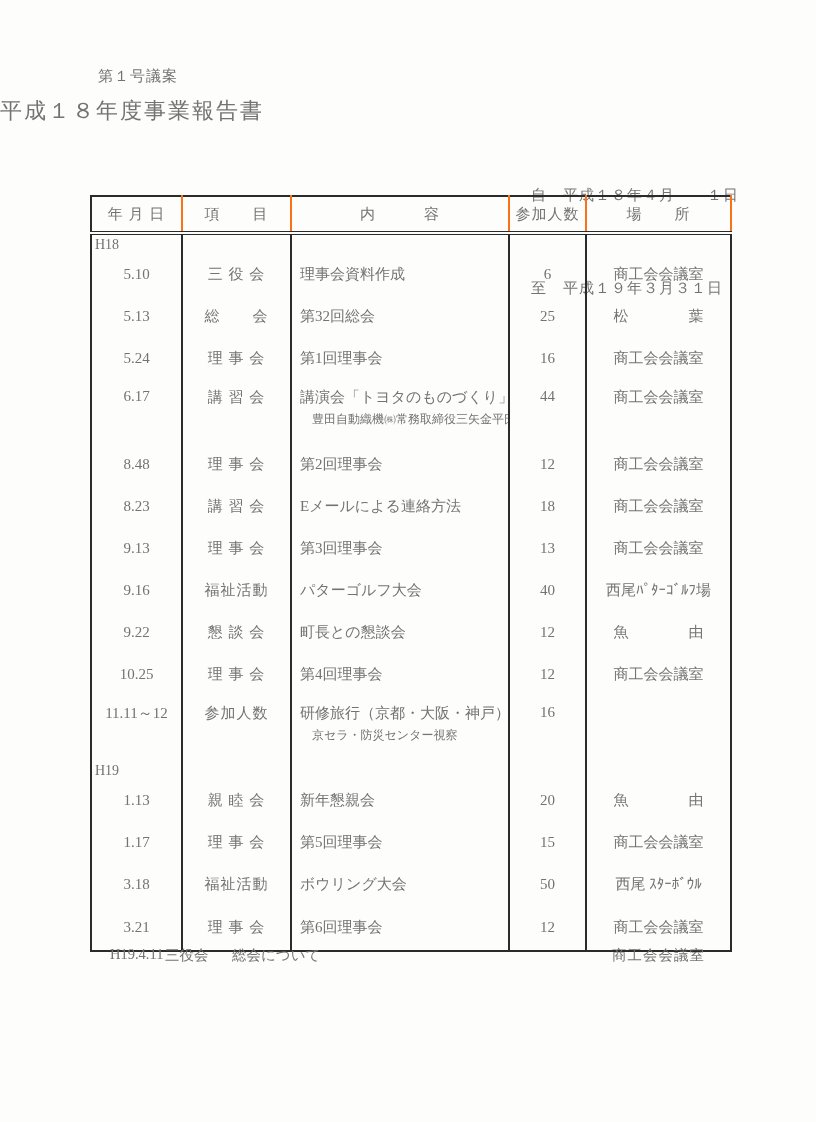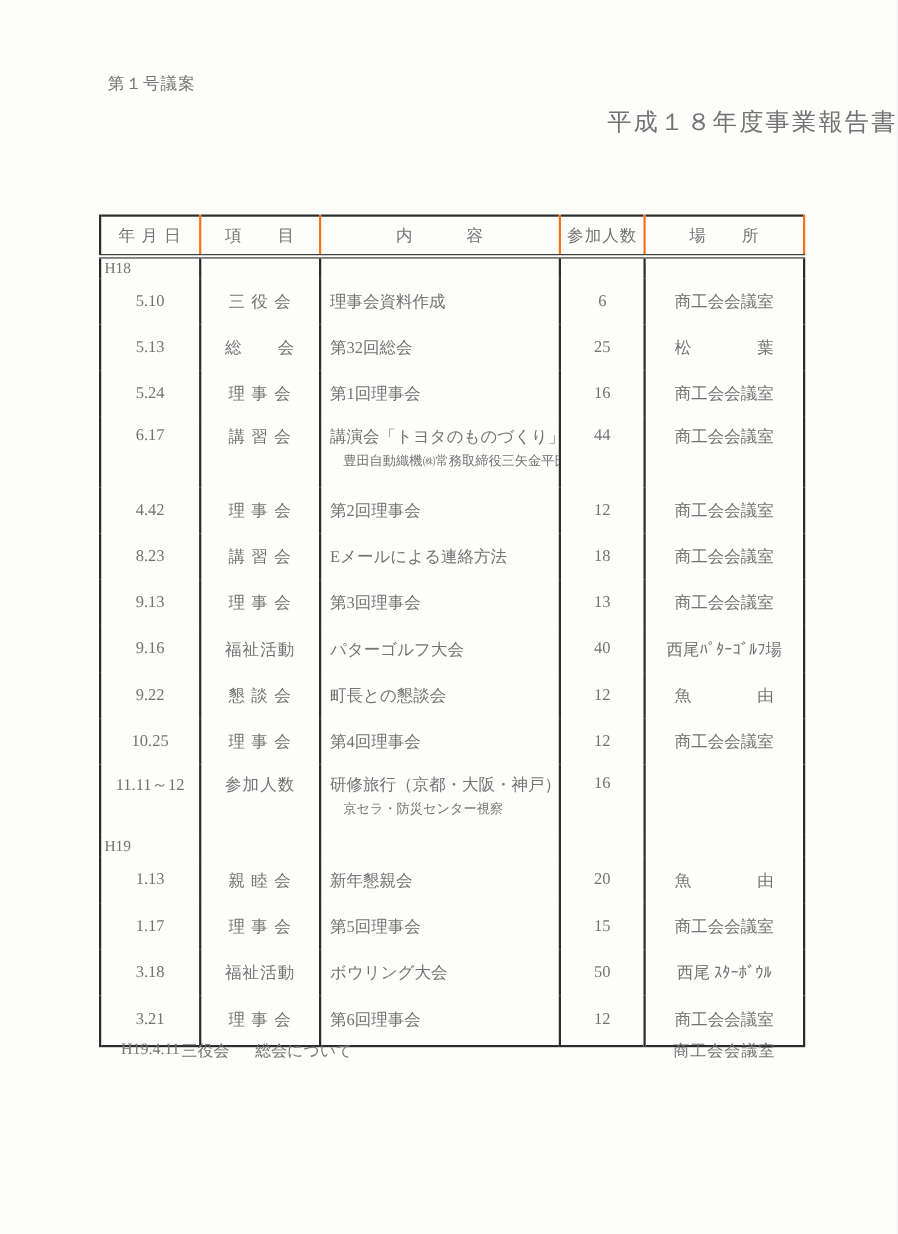--- a/index.html
+++ b/index.html
@@ -20,21 +20,21 @@
     top: 67px;
     font-size: 15px;
     letter-spacing: 1px;
   }
 
   .doc-title {
     position: absolute;
     left: 0;
     top: 96px;
     width: 100%;
-    text-align: right;
+    text-align: left;
     font-size: 22px;
     letter-spacing: 2px;
   }
 
   .period {
     position: absolute;
     left: 531px;
     top: 118px;
     font-size: 15px;
     line-height: 31px;
@@ -116,20 +116,24 @@
 </style>
 </head>
 <body>
 
 <div class="page">
 
   <div class="case-label">第１号議案</div>
 
   <div class="doc-title">平成１８年度事業報告書</div>
 
+  <div class="period">
+    <div>自　平成１８年４月　　１日</div>
+    <div>至　平成１９年３月３１日</div>
+  </div>
 
   <table class="report">
     <colgroup>
       <col style="width:91px">
       <col style="width:109px">
       <col style="width:218px">
       <col style="width:77px">
       <col style="width:145px">
     </colgroup>
     <thead>
@@ -171,21 +175,21 @@
     <td class="c-place">商工会会議室</td>
   </tr>
         <tr class="event-row has-note">
     <td class="c-date">6.17</td>
     <td class="c-item">講 習 会</td>
     <td class="c-content"><span>講演会「トヨタのものづくり」</span><span class="note-line">豊田自動織機㈱常務取締役三矢金平氏</span></td>
     <td class="c-count">44</td>
     <td class="c-place">商工会会議室</td>
   </tr>
         <tr class="event-row">
-    <td class="c-date">4.42</td>
+    <td class="c-date">8.48</td>
     <td class="c-item">理 事 会</td>
     <td class="c-content"><span>第2回理事会</span></td>
     <td class="c-count">12</td>
     <td class="c-place">商工会会議室</td>
   </tr>
         <tr class="event-row">
     <td class="c-date">8.23</td>
     <td class="c-item">講 習 会</td>
     <td class="c-content"><span>Eメールによる連絡方法</span></td>
     <td class="c-count">18</td>

